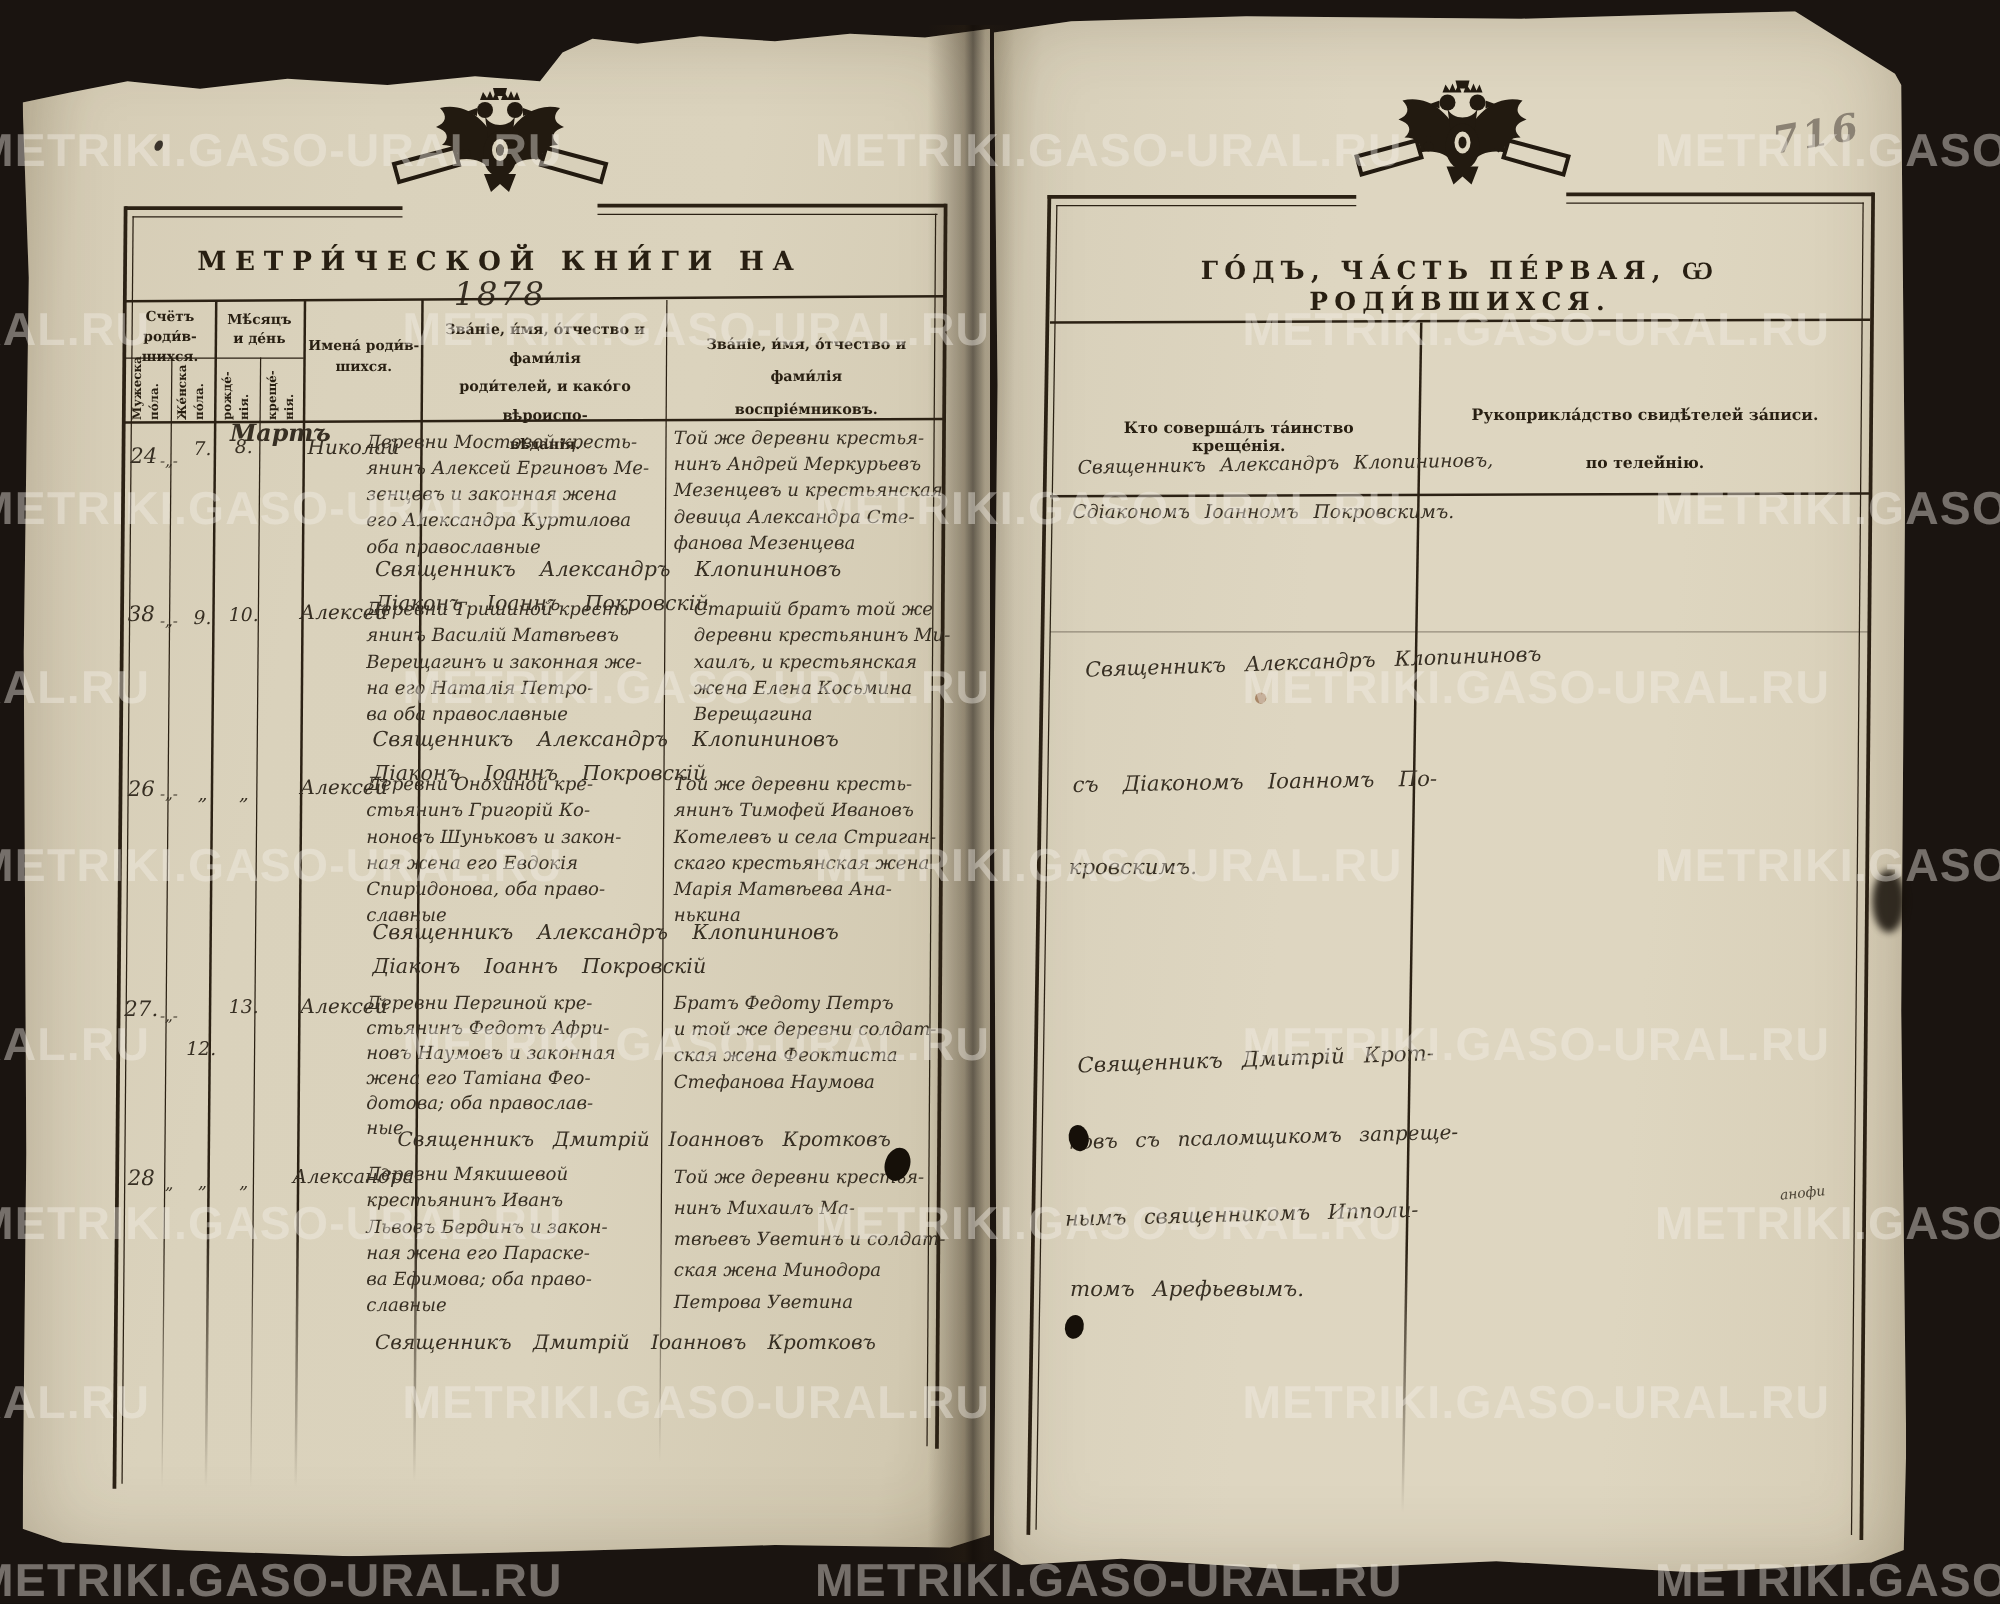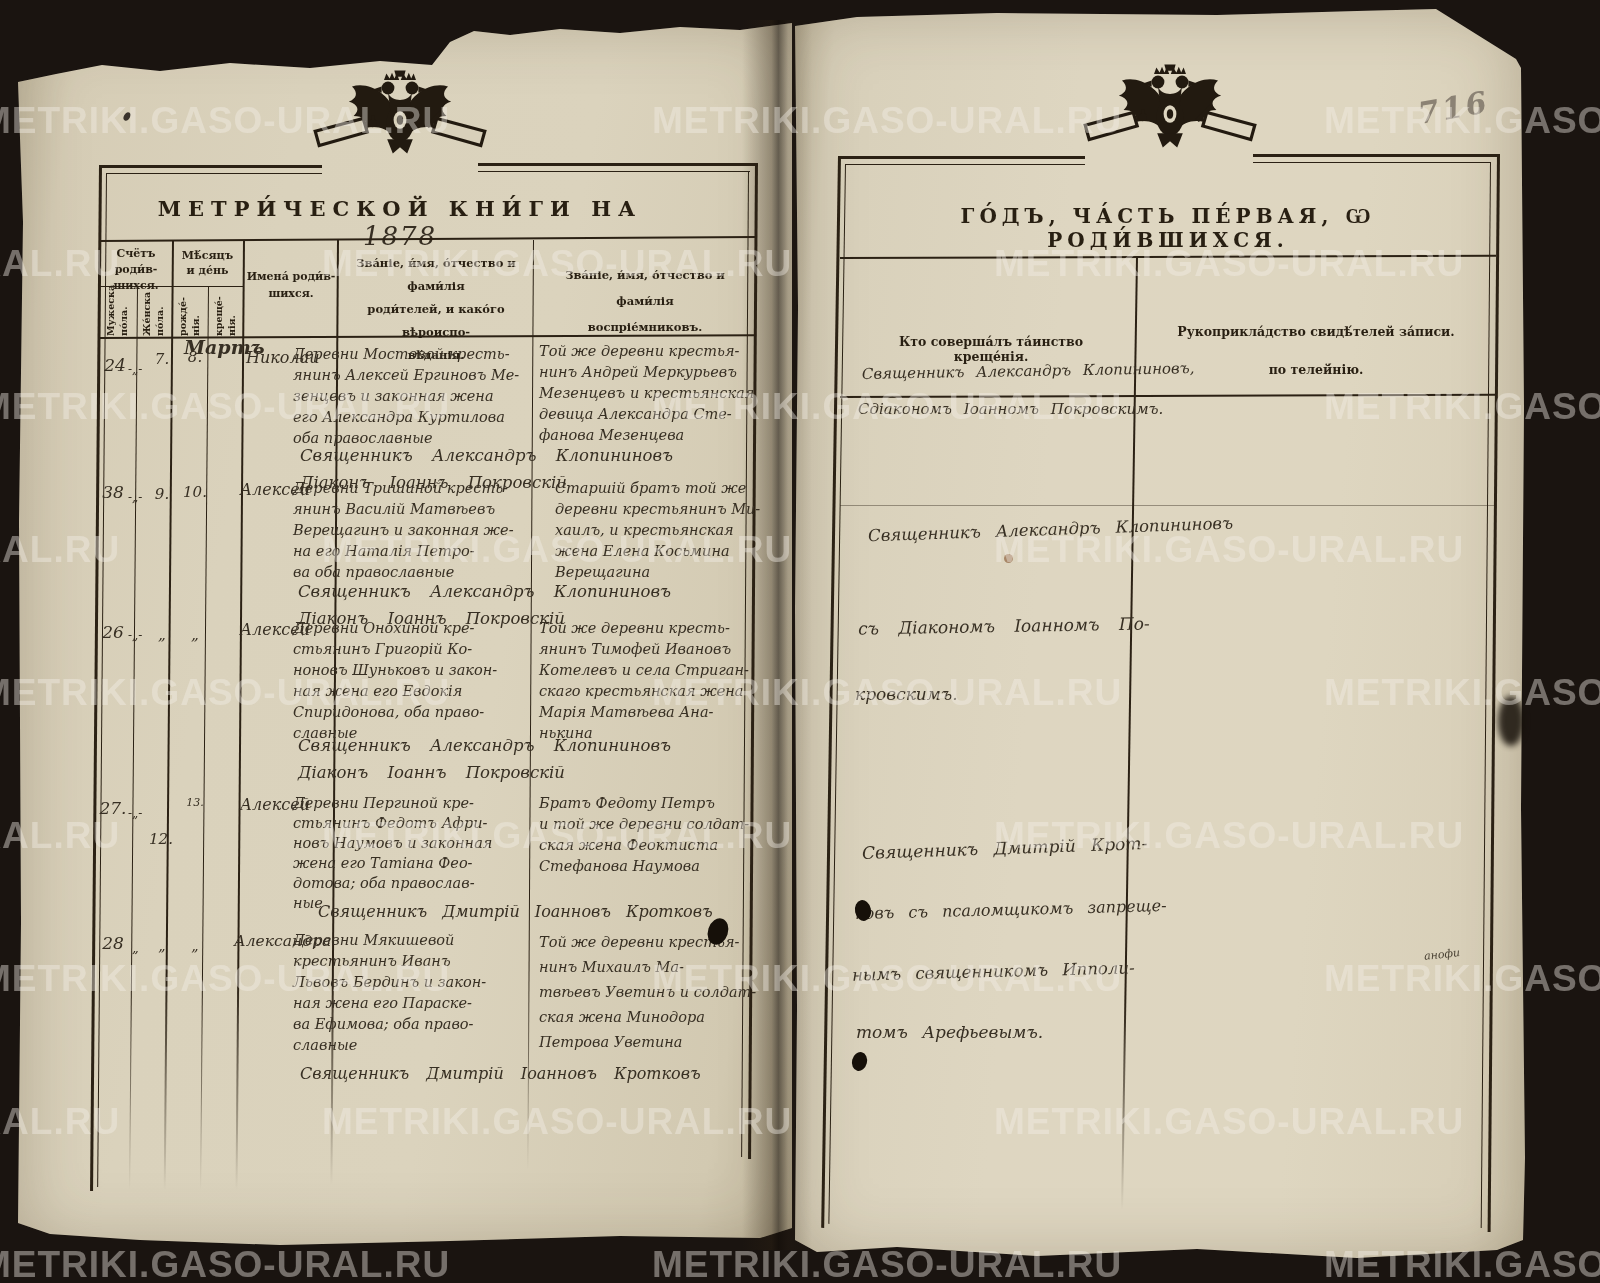--- a/index.html
+++ b/index.html
@@ -177,21 +177,21 @@
 Котелевъ и села Стриган-
 скаго крестьянская жена
 Марія Матвѣева Ана-
 нькина</div>
   <div class="abs hw pre" style="left:298px;top:732px;width:450px;font-size:16.5px;line-height:27px;word-spacing:14px;">Священникъ Александръ Клопининовъ
 Діаконъ Іоаннъ Покровскій</div>
 
   <div class="abs hw ctr" style="left:96px;top:798px;width:34px;font-size:17px;">27.</div>
   <div class="abs hw" style="left:128px;top:806px;font-size:12px;">-„-</div>
   <div class="abs hw ctr" style="left:146px;top:830px;width:30px;font-size:15px;">12.</div>
-  <div class="abs hw ctr" style="left:178px;top:796px;width:34px;font-size:11px;">13.</div>
+  <div class="abs hw ctr" style="left:178px;top:796px;width:34px;font-size:15px;">13.</div>
   <div class="abs hw" style="left:240px;top:795px;font-size:16px;">Алексей</div>
   <div class="abs hw pre" style="left:293px;top:793px;width:230px;font-size:14.5px;line-height:20px;">Деревни Пергиной кре-
 стьянинъ Федотъ Афри-
 новъ Наумовъ и законная
 жена его Татіана Фео-
 дотова; оба православ-
 ные</div>
   <div class="abs hw pre" style="left:539px;top:793px;width:235px;font-size:14.5px;line-height:21px;">Братъ Федоту Петръ
 и той же деревни солдат-
 ская жена Феоктиста

